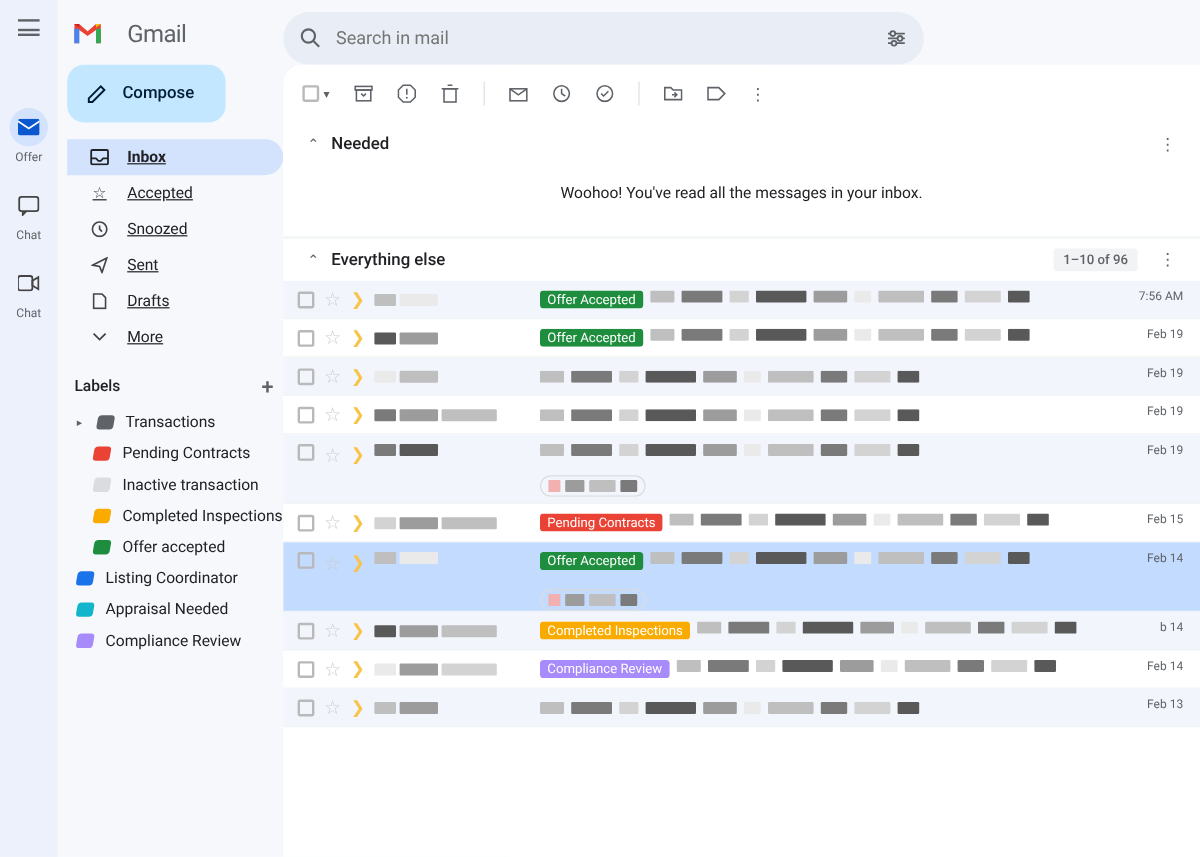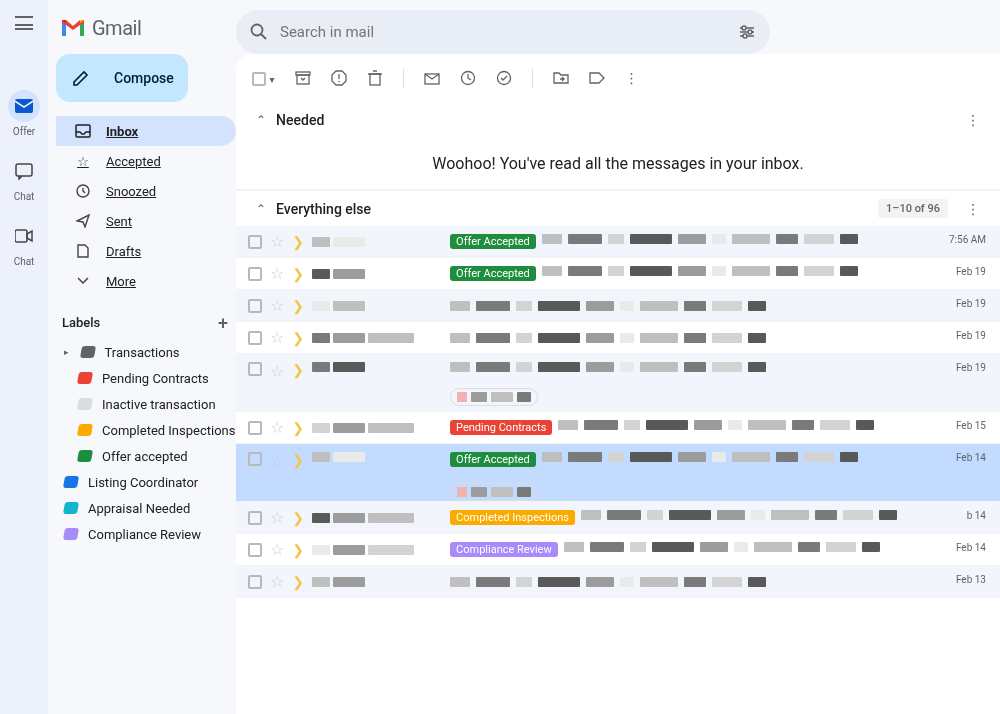--- a/index.html
+++ b/index.html
@@ -7,49 +7,49 @@
 
 
 .left-rail { position:absolute; left:0; top:0; width:48px; height:100%; background:#edf1fb; display:flex; flex-direction:column; align-items:center; padding-top:16px; gap:18px; }
 .hamburger { width:18px; height:14px; border-top:2px solid #5f6368; border-bottom:2px solid #5f6368; position:relative; }
 .hamburger::before { content:""; position:absolute; top:6px; left:0; right:0; height:2px; background:#5f6368; }
 .rail-item { display:flex; flex-direction:column; align-items:center; font-size:10px; color:#5f6368; gap:4px; cursor:pointer; }
 .rail-icon { width:32px; height:32px; display:flex; align-items:center; justify-content:center; border-radius:16px; }
 .rail-icon.active { background:#d3e3fd; }
 
 
-.logo-area { position:absolute; left:60px; top:16px; display:flex; align-items:center; gap:6px; }
+.logo-area { position:absolute; left:60px; top:16px; display:flex; align-items:center; gap:20px; }
 .gmail-text { font-size:20px; color:#5f6368; letter-spacing:-0.5px; }
 .search-bar { position:absolute; left:236px; top:10px; width:534px; height:44px; background:#e9eef6; border-radius:22px; display:flex; align-items:center; padding:0 14px; gap:12px; }
 .search-bar input { border:none; background:transparent; outline:none; flex:1; font-size:15px; color:#5f6368; }
 .search-bar .tune { margin-left:auto; }
 
 
 .sidebar { position:absolute; left:56px; top:54px; width:180px; }
-.compose-btn { width:132px; height:48px; border-radius:14px; background:#c2e7ff; display:flex; align-items:center; gap:24px; padding-left:16px; font-weight:500; color:#001d35; cursor:pointer; }
+.compose-btn { width:132px; height:48px; border-radius:14px; background:#c2e7ff; display:flex; align-items:center; gap:12px; padding-left:16px; font-weight:500; color:#001d35; cursor:pointer; }
 .nav-list { margin-top:14px; }
 .nav-item { height:30px; display:flex; align-items:center; gap:14px; padding-left:18px; border-radius:0 16px 16px 0; font-size:13px; color:#202124; cursor:pointer;text-decoration:underline; }
 .nav-item.active { background:#d3e3fd; font-weight:700; }
 .nav-item .icon { width:18px; display:flex; align-items:center; justify-content:center; color:#444; }
 .labels-hdr { margin-top:16px; display:flex; align-items:center; padding:0 8px 0 6px; font-weight:500; font-size:13px; }
 .labels-hdr .plus { margin-left:auto; font-size:18px; color:#5f6368; }
 .label-list { margin-top:6px; }
 .label-item { height:26px; display:flex; align-items:center; gap:10px; padding-left:8px; font-size:13px; color:#202124; cursor:pointer; }
 .label-item.sub { padding-left:22px; }
 .label-swatch { width:14px; height:12px; border-radius:3px; transform:skewX(-10deg); }
 
 
 .main { position:absolute; left:236px; top:54px; right:0; bottom:0; background:#fff; border-radius:16px 0 0 0; overflow:hidden; }
 .toolbar { height:48px; display:flex; align-items:center; gap:20px; padding:0 16px; }
 .toolbar .icon-btn { color:#5f6368; cursor:pointer; }
 .toolbar .sep { width:1px; height:20px; background:#e0e0e0; }
 .section-hdr { height:36px; display:flex; align-items:center; padding:0 20px; gap:10px; font-size:14px; font-weight:500; }
 .section-hdr .chev { font-size:12px; color:#5f6368; }
 .section-hdr .dots { margin-left:auto; color:#5f6368; cursor:pointer; }
-.unread-msg { text-align:center; padding:16px 0 16px; font-size:16px; color:#202124; border-bottom:1px solid #f1f3f4; }
+.unread-msg { text-align:center; padding:16px 0 28px; font-size:13px; color:#202124; border-bottom:1px solid #f1f3f4; }
 .else-hdr { border-top:1px solid #f1f3f4; }
 .counter { margin-left:auto; font-size:11px; color:#5f6368; background:#f1f3f4; padding:3px 8px; border-radius:3px; }
 
 .email-row { height:32px; display:flex; align-items:center; padding:0 12px; gap:8px; border-bottom:1px solid #f1f3f4; font-size:13px; position:relative; }
 .email-row.tall { height:58px; align-items:flex-start; padding-top:8px; }
 .email-row.selected { background:#c2dbff; }
 .email-row.shaded { background:#f2f6fc; }
 .checkbox { width:14px; height:14px; border:2px solid #b9b9b9; border-radius:2px; flex:none; }
 .star { color:#ccc; font-size:16px; flex:none; }
 .importance { color:#f7c349; font-size:14px; flex:none; }

